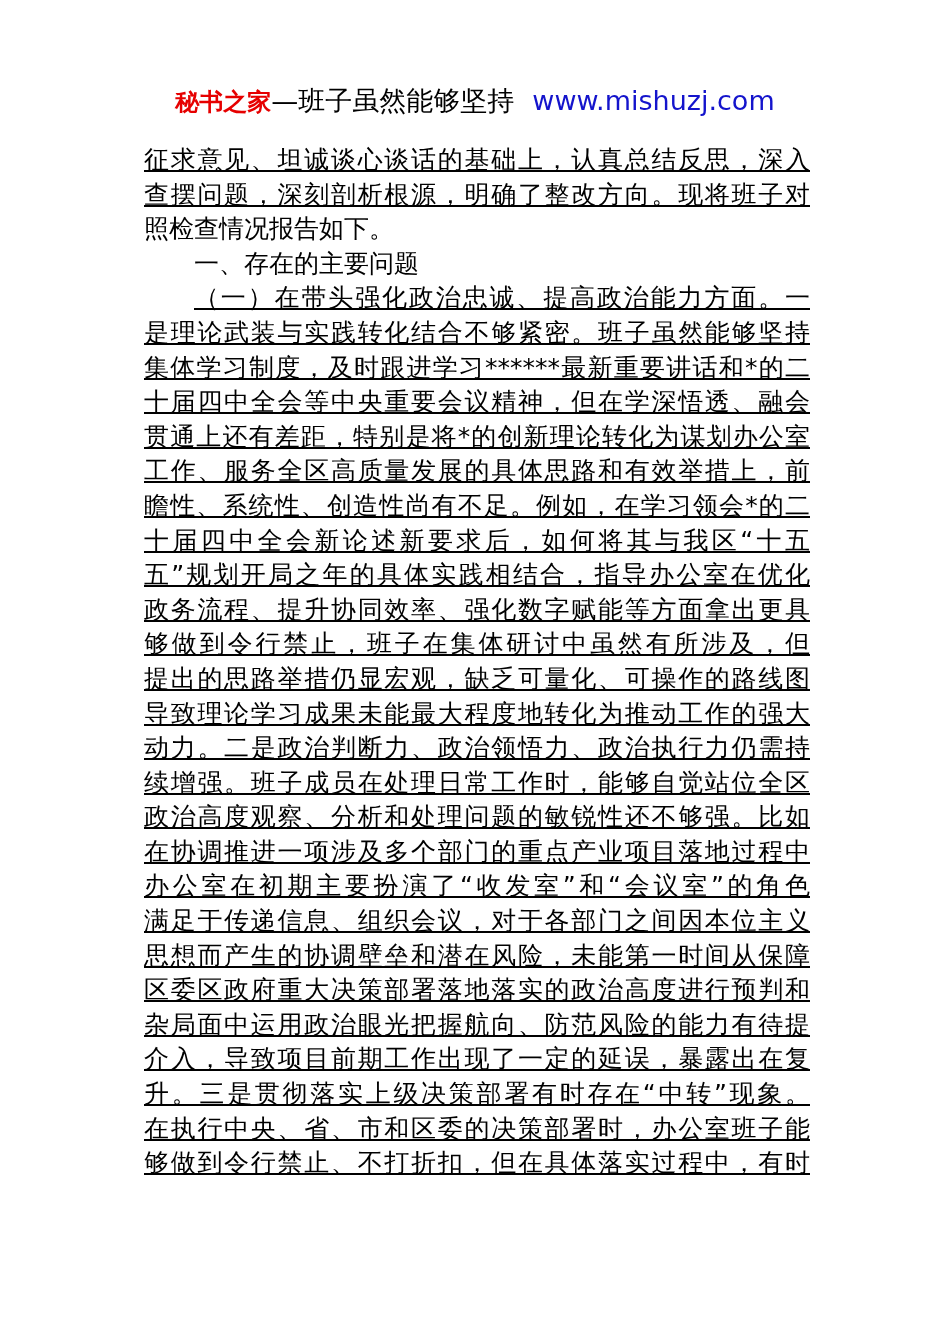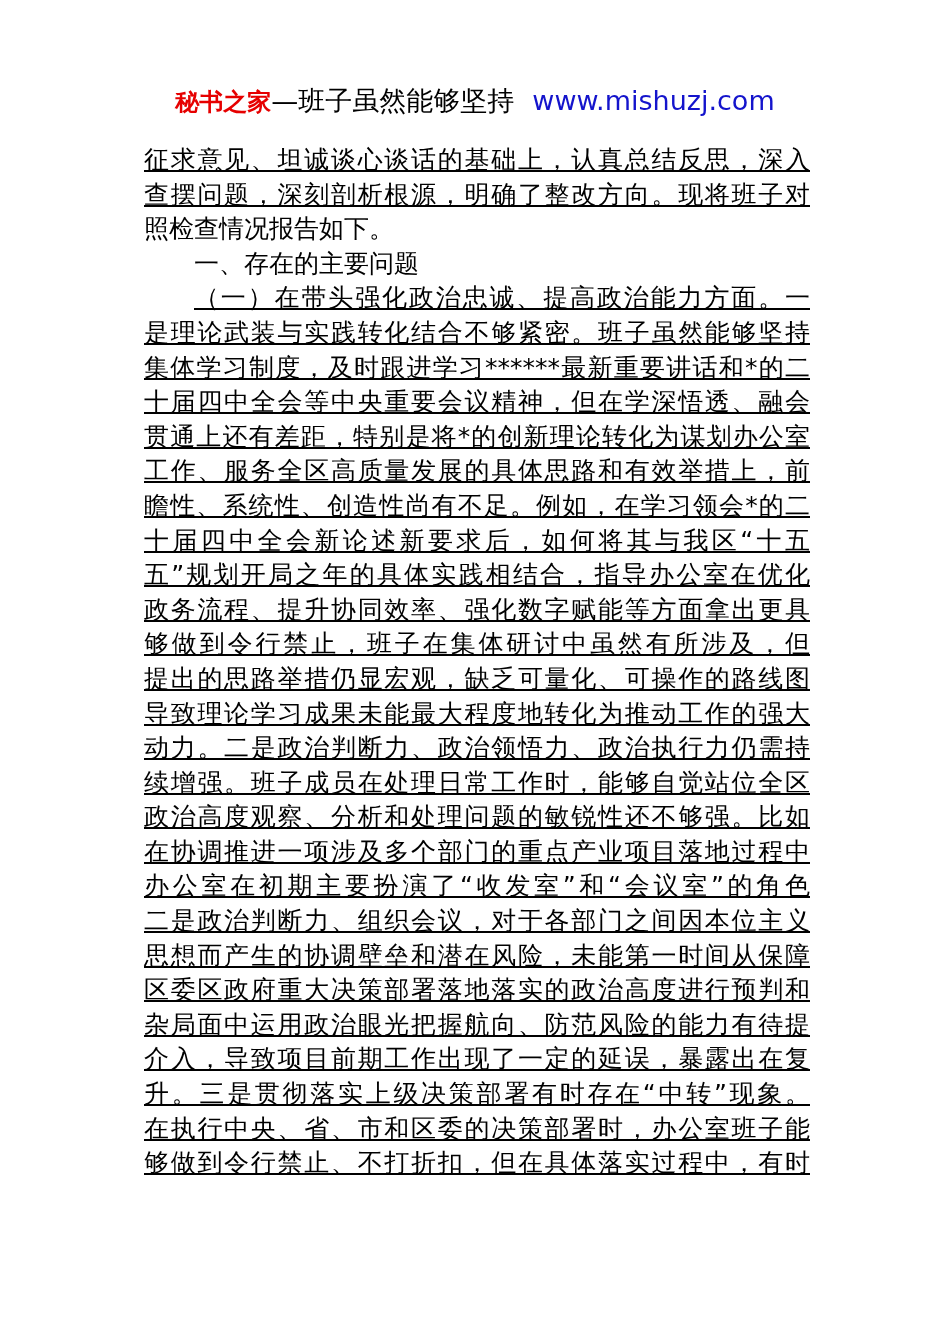--- a/index.html
+++ b/index.html
@@ -80,21 +80,21 @@
       <div class="line fill">五”规划开局之年的具体实践相结合，指导办公室在优化</div>
       <div class="line fill">政务流程、提升协同效率、强化数字赋能等方面拿出更具</div>
       <div class="line fill">够做到令行禁止，班子在集体研讨中虽然有所涉及，但</div>
       <div class="line fill">提出的思路举措仍显宏观，缺乏可量化、可操作的路线图</div>
       <div class="line fill">导致理论学习成果未能最大程度地转化为推动工作的强大</div>
       <div class="line fill">动力。二是政治判断力、政治领悟力、政治执行力仍需持</div>
       <div class="line fill">续增强。班子成员在处理日常工作时，能够自觉站位全区</div>
       <div class="line fill">政治高度观察、分析和处理问题的敏锐性还不够强。比如</div>
       <div class="line fill">在协调推进一项涉及多个部门的重点产业项目落地过程中</div>
       <div class="line fill">办公室在初期主要扮演了“收发室”和“会议室”的角色</div>
-      <div class="line fill">二是政治判断力、组织会议，对于各部门之间因本位主义</div>
+      <div class="line fill">满足于传递信息、组织会议，对于各部门之间因本位主义</div>
       <div class="line fill">思想而产生的协调壁垒和潜在风险，未能第一时间从保障</div>
       <div class="line fill">区委区政府重大决策部署落地落实的政治高度进行预判和</div>
       <div class="line fill">杂局面中运用政治眼光把握航向、防范风险的能力有待提</div>
       <div class="line fill">介入，导致项目前期工作出现了一定的延误，暴露出在复</div>
       <div class="line fill">升。三是贯彻落实上级决策部署有时存在“中转”现象。</div>
       <div class="line fill">在执行中央、省、市和区委的决策部署时，办公室班子能</div>
       <div class="line fill">够做到令行禁止、不打折扣，但在具体落实过程中，有时</div>
     </div>
 
 </div>

